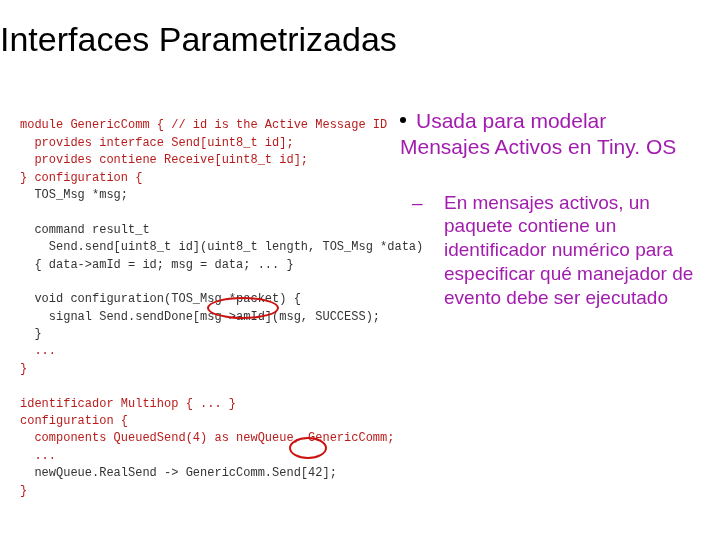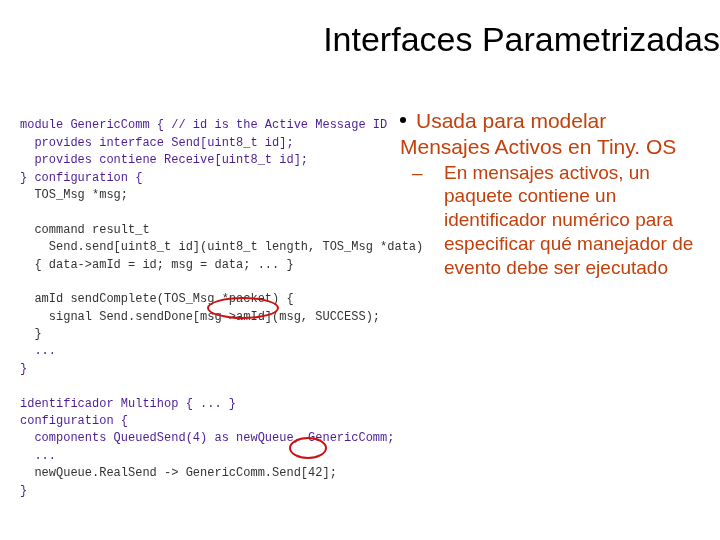--- a/index.html
+++ b/index.html
@@ -15,60 +15,61 @@
     position: relative;
     width: 720px;
     height: 540px;
     box-sizing: border-box;
   }
   .title {
     position: absolute;
     top: 20px;
     left: 0;
     width: 100%;
-    text-align: right;
+    text-align: left;
     font-size: 34px;
     color: #000;
     font-weight: normal;
   }
   .code-block {
     position: absolute;
     top: 100px;
     left: 20px;
     width: 480px;
     font-family: "Courier New", Courier, monospace;
     font-size: 12px;
     line-height: 1.45;
     color: #333;
     white-space: pre;
   }
   .code-block .light {
-    color: #4c1d95;
+    color: #b91c1c;
   }
   .bullets {
     position: absolute;
     top: 108px;
     left: 400px;
     width: 300px;
     font-size: 21px;
-    color: #c2410c;
+    color: #a21caf;
     line-height: 1.25;
   }
   .bullet-dot {
     display: inline-block;
     width: 6px;
     height: 6px;
     background: #000;
     border-radius: 50%;
     vertical-align: middle;
     margin-right: 10px;
     position: relative;
     top: -2px;
   }
   .sub-bullets {
+    margin-top: 30px;
     font-size: 19px;
     padding-left: 22px;
   }
   .sub-dash {
     display: inline-block;
     width: 10px;
     margin-right: 6px;
   }
   .sub-first {
     display: block;
@@ -106,21 +107,21 @@
 <span class="light">module GenericComm { // id is the Active Message ID</span>
 <span class="light">  provides interface Send[uint8_t id];</span>
 <span class="light">  provides contiene Receive[uint8_t id];</span>
 <span class="light">} configuration {</span>
 <span>  TOS_Msg *msg;</span>
 <span></span>
 <span>  command result_t</span>
 <span>    Send.send[uint8_t id](uint8_t length, TOS_Msg *data)</span>
 <span>  { data-&gt;amId = id; msg = data; ... }</span>
 <span></span>
-<span>  amId sendComplete(TOS_Msg *packet) {</span>
+<span>  void configuration(TOS_Msg *packet) {</span>
 <span>    signal Send.sendDone[msg-&gt;amId](msg, SUCCESS);</span>
 <span>  }</span>
 <span class="light">  ...</span>
 <span class="light">}</span>
 <span></span>
 <span class="light">identificador Multihop { ... }</span>
 <span class="light">configuration {</span>
 <span class="light">  components QueuedSend(4) as newQueue, GenericComm;</span>
 <span class="light">  ...</span>
 <span>  newQueue.RealSend -&gt; GenericComm.Send[42];</span>

